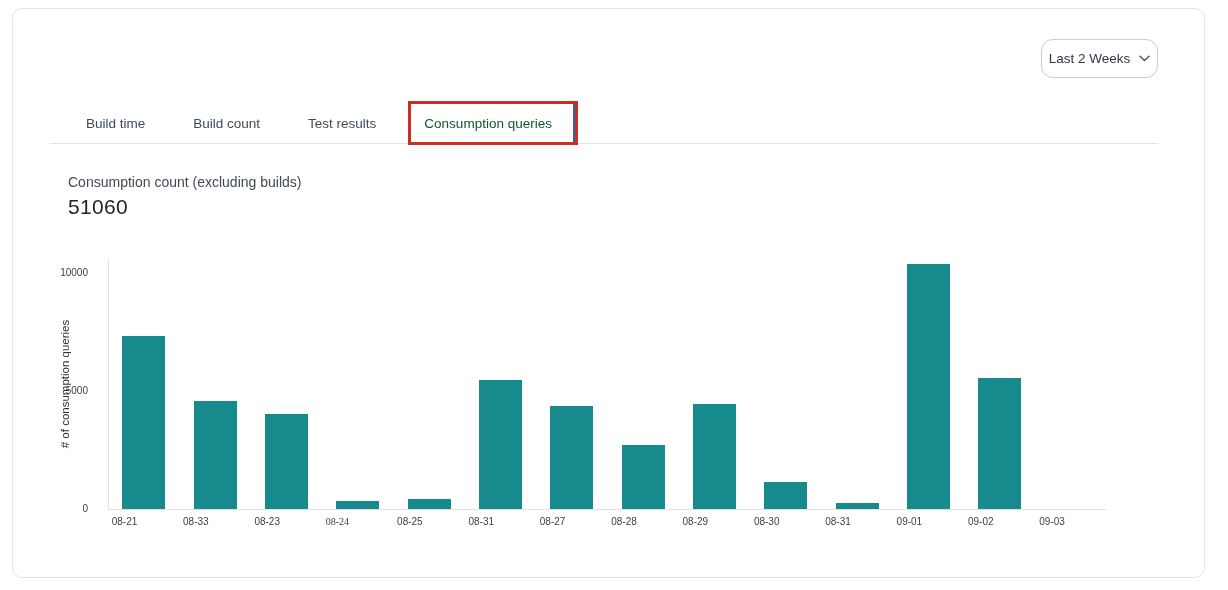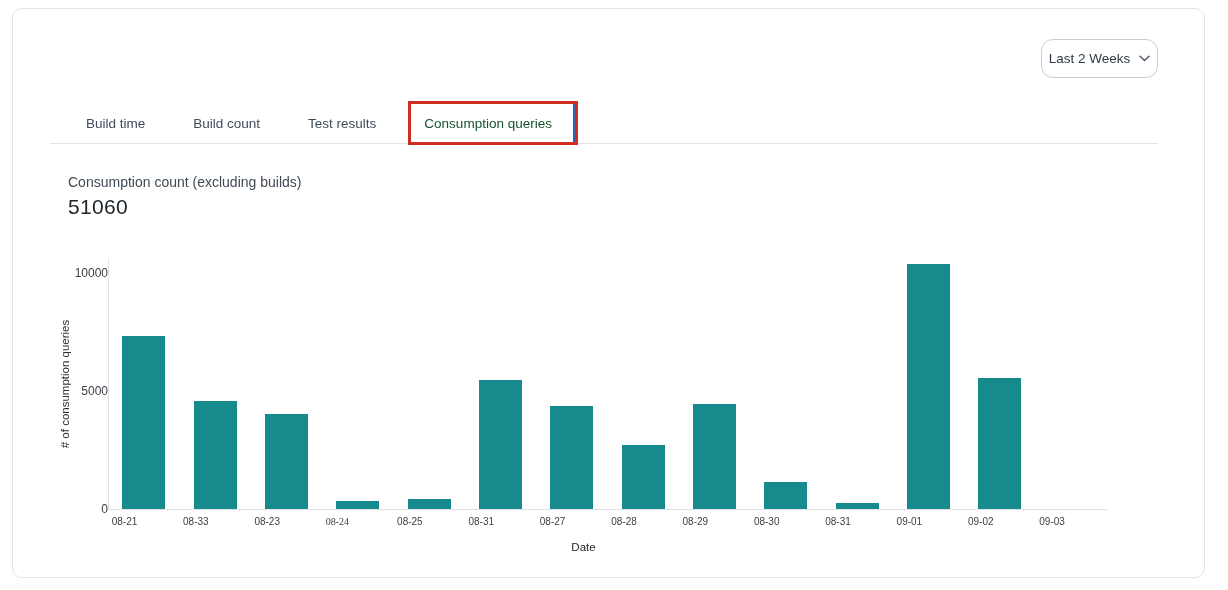--- a/index.html
+++ b/index.html
@@ -36,22 +36,22 @@
     color: #3f4a54; }
   .metric-value { position: absolute; left: 55px; top: 186px; font-size: 21px;
     font-weight: 500; color: #20262c; letter-spacing: 0.3px; }
 
   .plot { position: absolute; left: 95px; top: 250px; width: 999px; height: 250px; }
   .y-axis-line { position: absolute; left: 0; top: 0; width: 1px; height: 250px;
     background: #dfe1e4; }
   .x-axis-line { position: absolute; left: 0; top: 250px; width: 100%; height: 1px;
     background: #dfe1e4; }
   .bar { position: absolute; background: #178a8d; }
-  .y-tick { position: absolute; right: 100%; margin-right: 0; width: 60px;
-    text-align: right; font-size: 12px; color: #3c4147; line-height: 12px; }
+  .y-tick { position: absolute; right: 100%; margin-right: 20px; width: 60px;
+    text-align: right; font-size: 10px; color: #3c4147; line-height: 12px; }
   .x-tick { position: absolute; top: 257px; width: 64px; text-align: left;
     font-size: 10px; color: #3c4147; }
   .y-axis-title { position: absolute; left: -43px; top: 125px;
     transform: translate(-50%, -50%) rotate(-90deg); transform-origin: center;
     font-size: 11.5px; color: #2d3238; white-space: nowrap; }
   .x-axis-title { position: absolute; left: 0; top: 282px; width: 100%;
     text-align: center; margin-left: -24px; font-size: 11.5px; color: #23282d; }
 </style>
 </head>
 <body>
@@ -81,21 +81,20 @@
     <div class="cursor-line"></div>
   </div>
 
   <div class="metric-label">Consumption count (excluding builds)</div>
   <div class="metric-value">51060</div>
 
   <div class="plot" id="plot">
     <div class="y-axis-line"></div>
     <div class="x-axis-line"></div>
     <div class="y-axis-title"># of consumption queries</div>
-    <div class="x-axis-title">Date</div>
   <div class="y-tick" style="top: 244px;">0</div>
       <div class="y-tick" style="top: 126.075px;">5000</div>
       <div class="y-tick" style="top: 8.15094px;">10000</div>
       <div class="bar" title="08-21: 7350" style="left: 14.1786px; width: 43px; top: 77px; height: 173px; background: rgb(23, 138, 141);"></div>
       <div class="x-tick" style="left: 3.67857px;">08-21</div>
       <div class="bar" title="08-22: 4570" style="left: 85.5357px; width: 43px; top: 142px; height: 108px; background: rgb(23, 138, 141);"></div>
       <div class="x-tick" style="left: 75.0357px;">08-33</div>
       <div class="bar" title="08-23: 4030" style="left: 156.893px; width: 43px; top: 155px; height: 95px; background: rgb(23, 138, 141);"></div>
       <div class="x-tick" style="left: 146.393px;">08-23</div>
       <div class="bar" title="08-24: 330" style="left: 228.25px; width: 43px; top: 242px; height: 8px; background: rgb(23, 138, 141);"></div>

